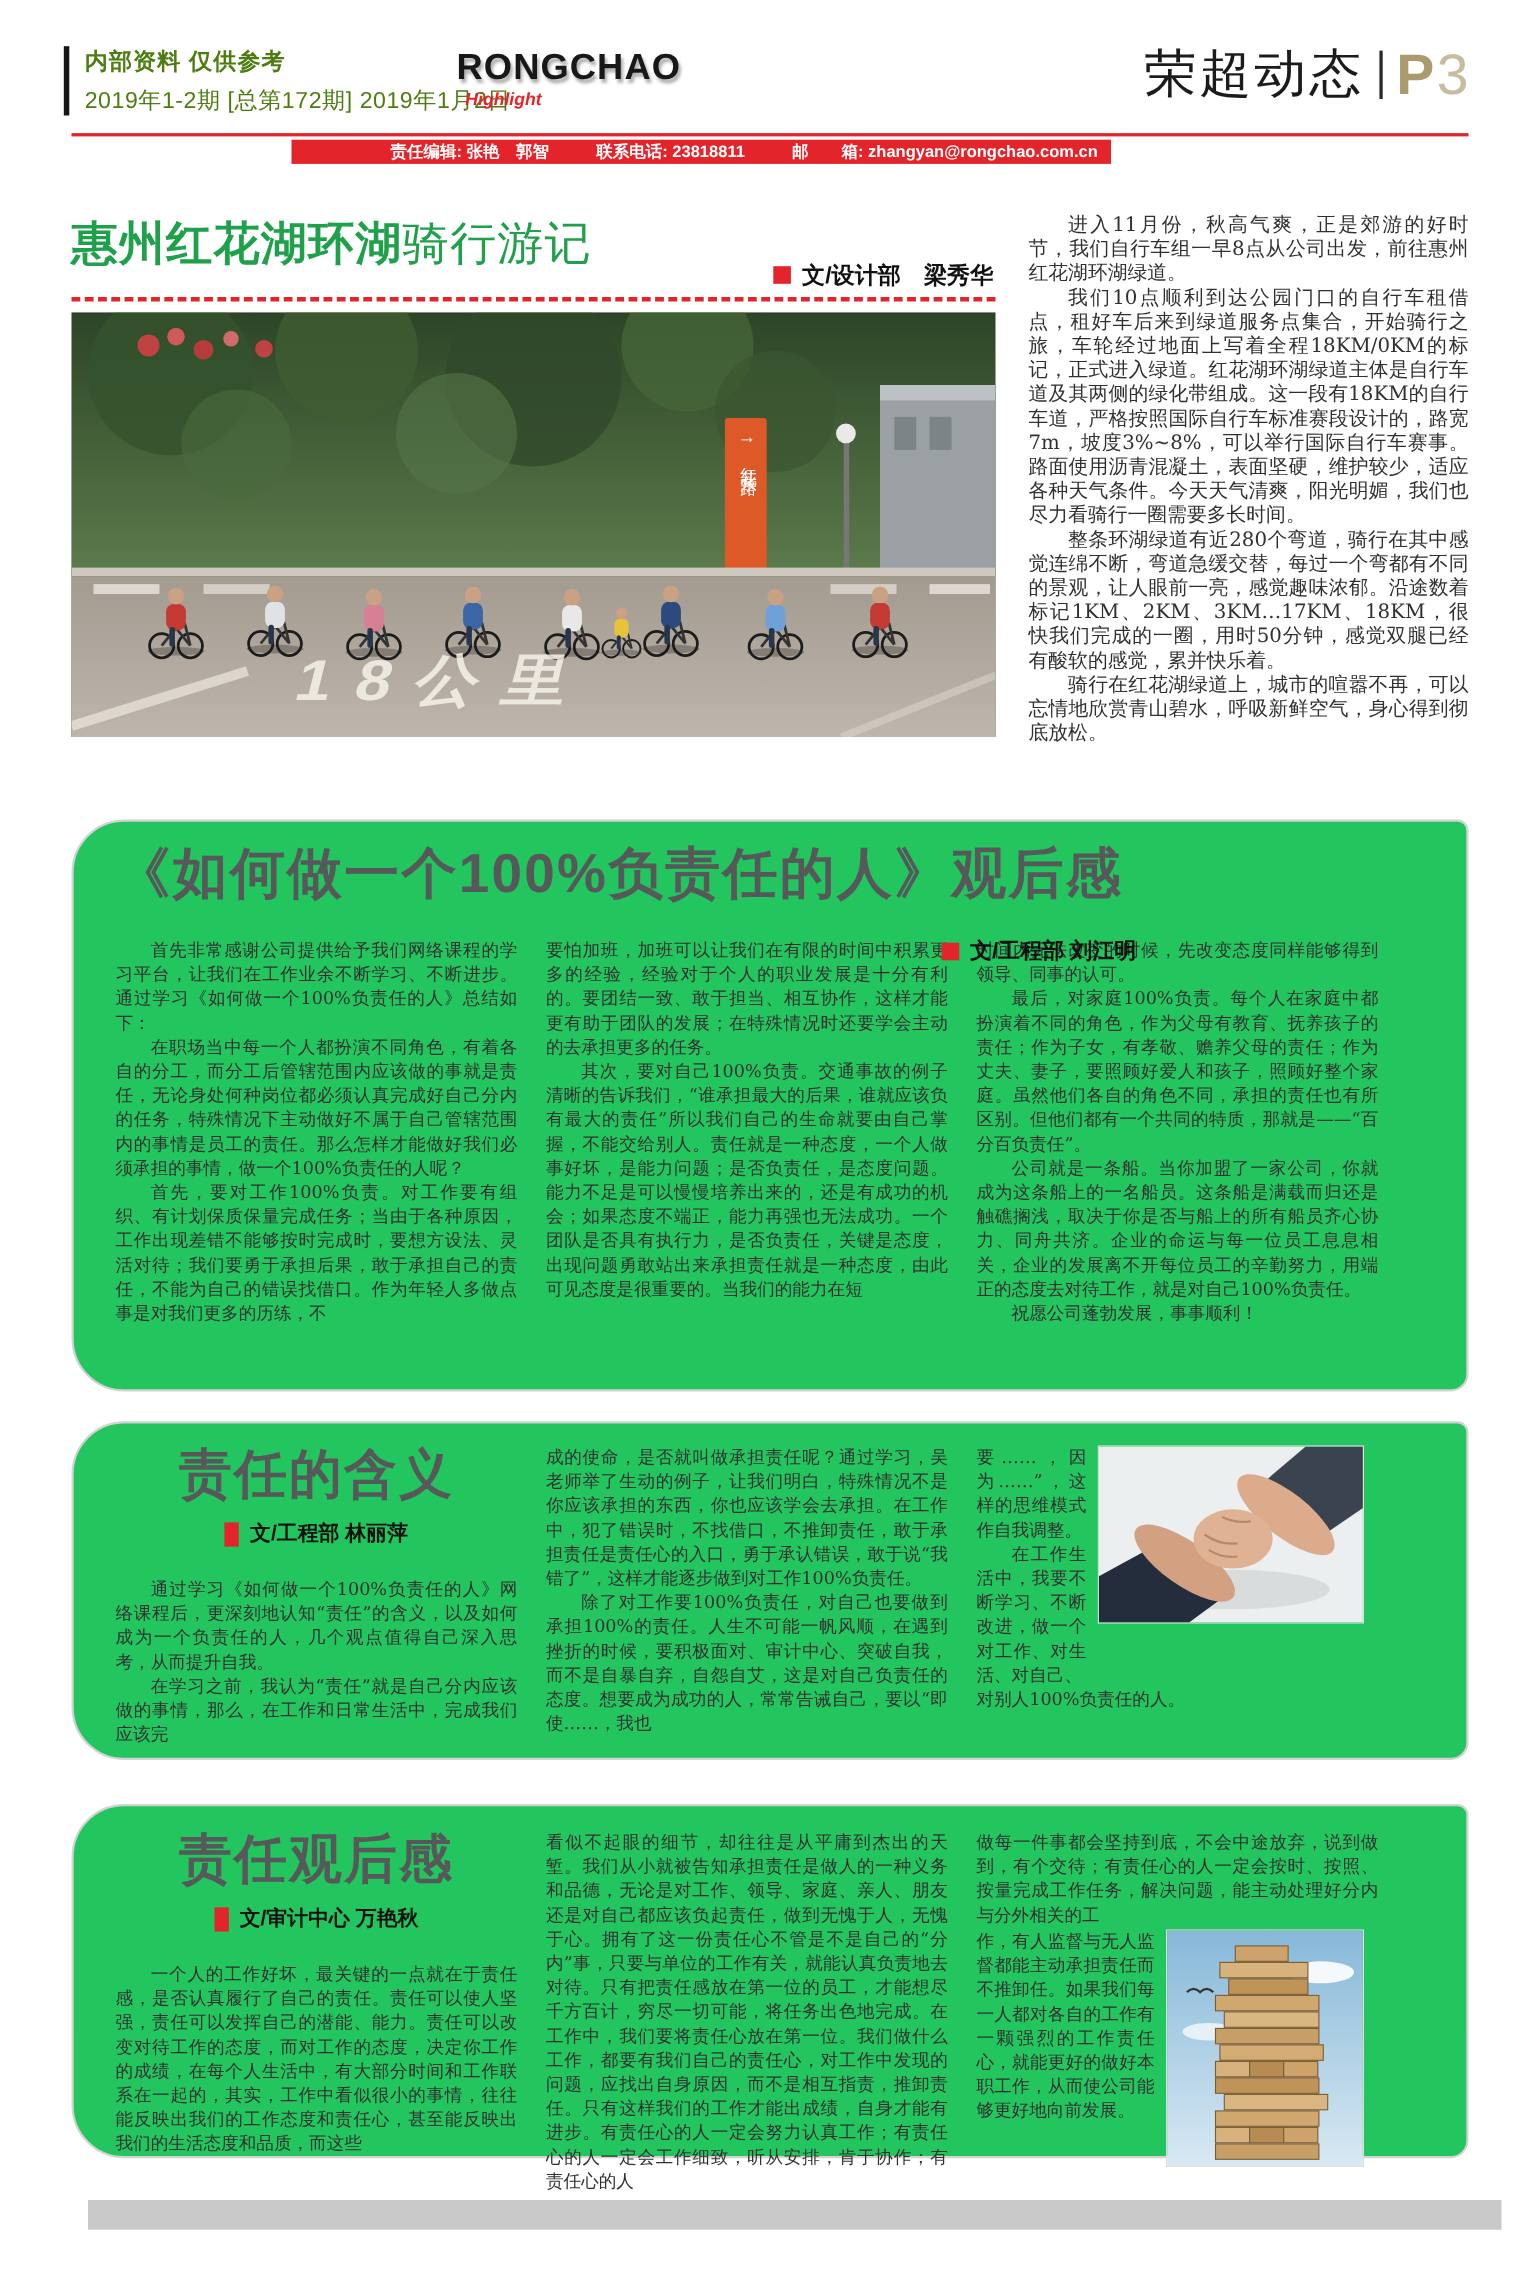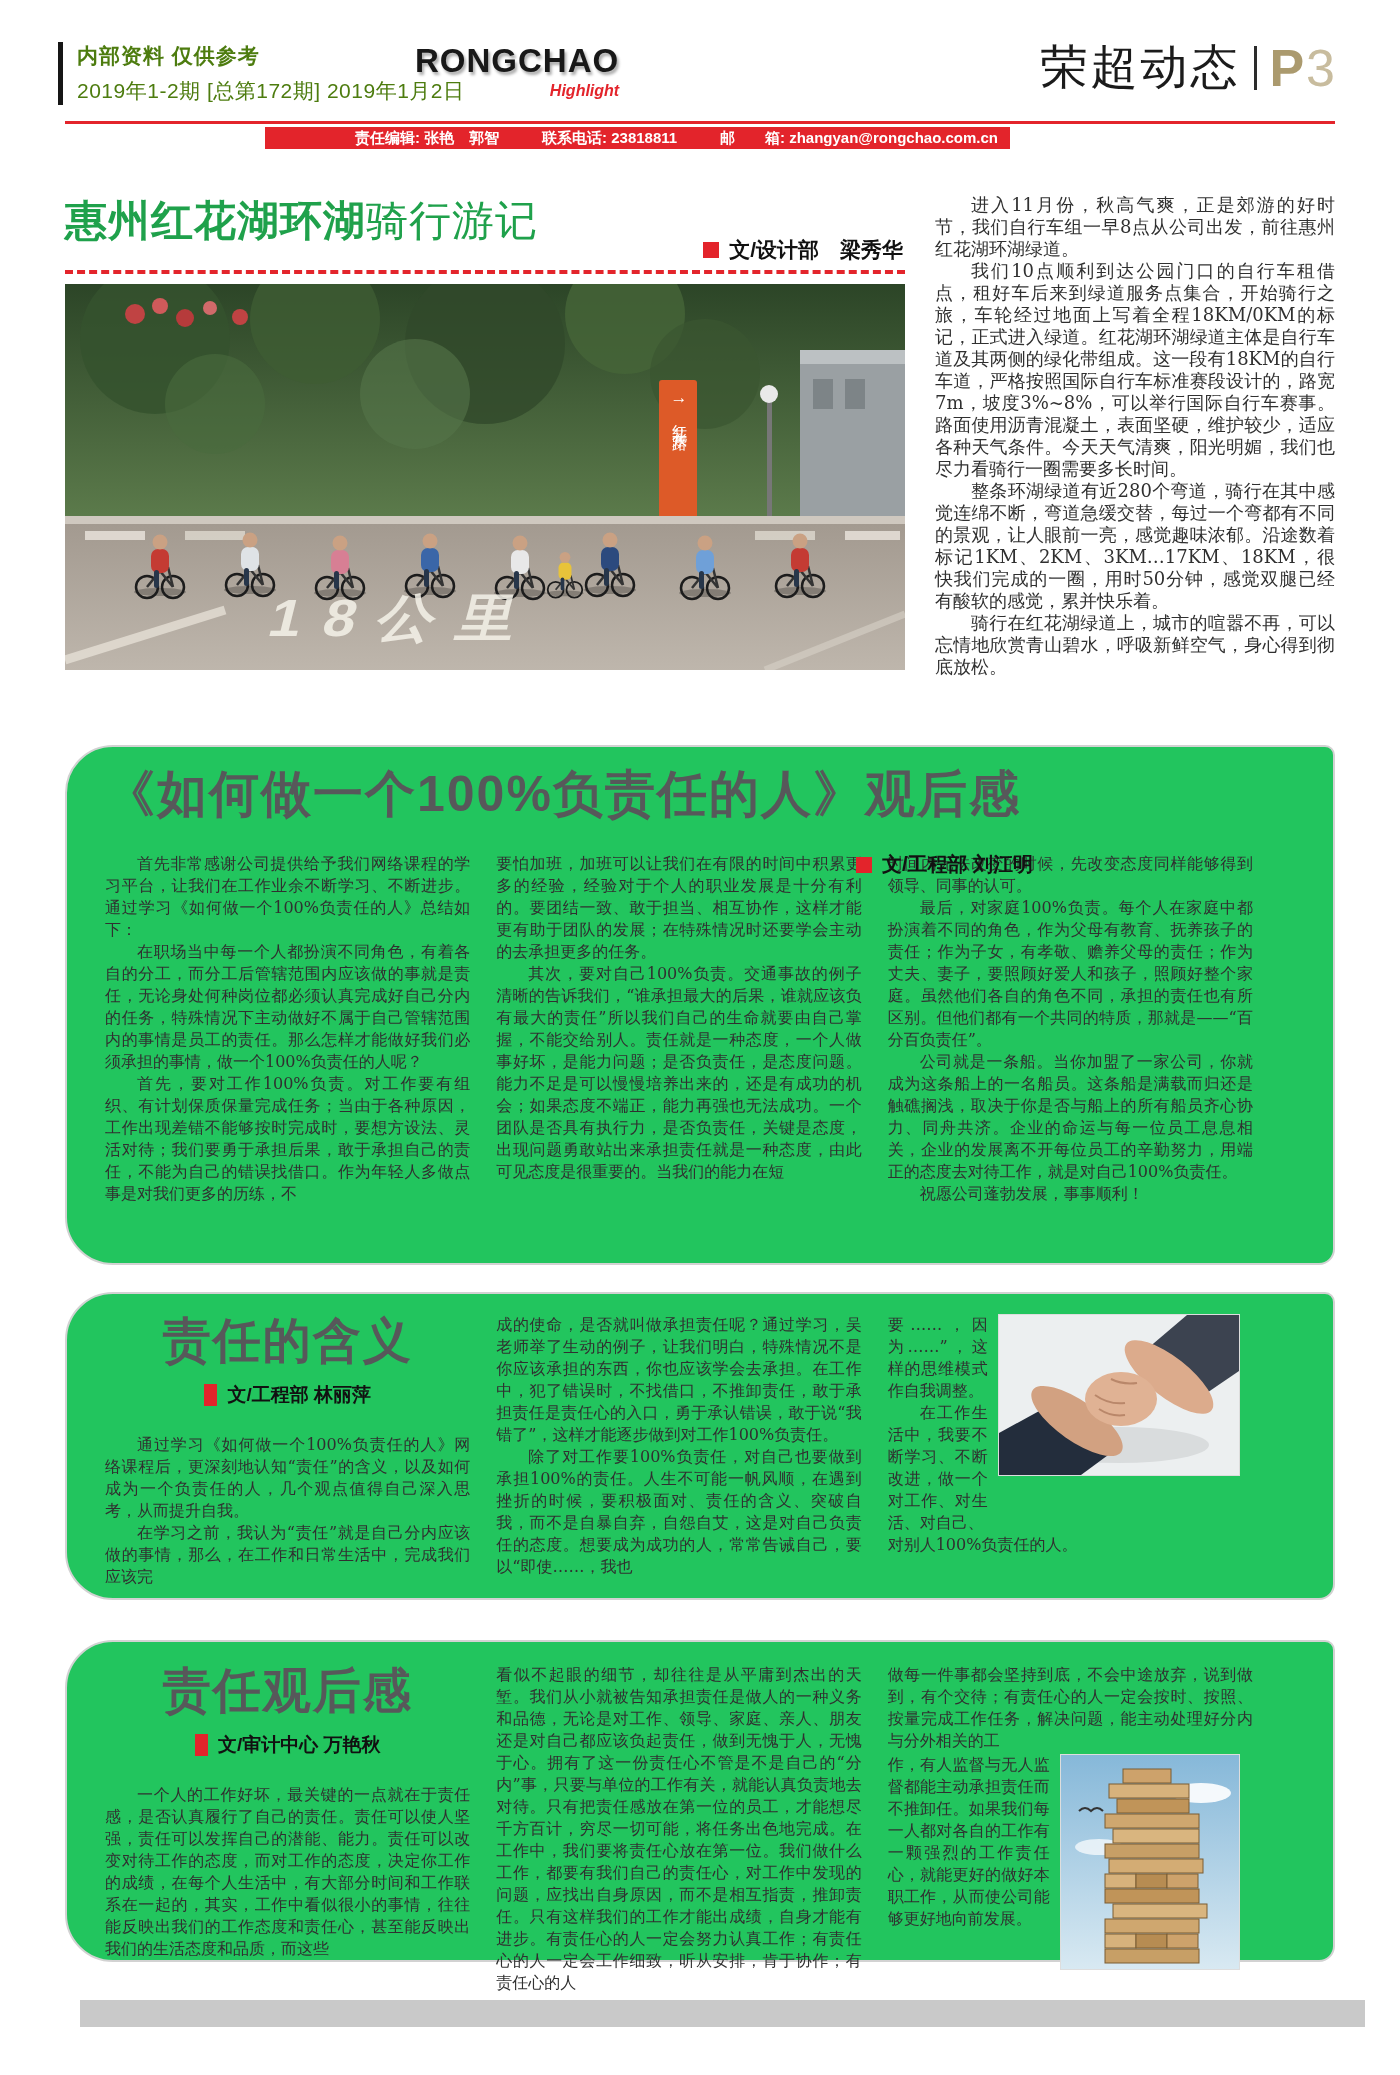--- a/index.html
+++ b/index.html
@@ -5,21 +5,21 @@
   html,body{margin:0;padding:0;background:#ffffff;}
   .page{position:relative;width:1400px;height:2075px;background:#fff;overflow:hidden;
         font-family:"DejaVu Serif","Liberation Serif",serif;color:#2e2e2e;}
   .sans{font-family:"Liberation Sans","DejaVu Sans",sans-serif;}
 
   
   .hd-info{position:absolute;left:58px;top:42px;border-left:5px solid #161616;padding-left:14px;
            font-family:"Liberation Sans","DejaVu Sans",sans-serif;color:#4d7c0f;}
   .hd-info .l1{font-size:21px;font-weight:bold;letter-spacing:1px;}
   .hd-info .l2{font-size:21px;margin-top:7px;letter-spacing:0.5px;}
-  .logo{position:absolute;left:415px;top:42px;font-family:"Liberation Sans","DejaVu Sans",sans-serif;text-align:right;}
+  .logo{position:absolute;left:415px;top:42px;font-family:"Liberation Sans","DejaVu Sans",sans-serif;}
   .logo .big{font-size:33px;font-weight:900;letter-spacing:1px;color:#181818;
              text-shadow:2px 3px 3px rgba(0,0,0,.33);}
   .logo .sub{font-size:16px;font-weight:bold;font-style:italic;color:#e3242b;margin:2px 0 0 8px;}
   .mast{position:absolute;right:65px;top:36px;display:flex;align-items:center;
         font-family:"Liberation Sans","DejaVu Sans",sans-serif;}
   .mast .cn{font-size:47px;color:#1b1b1b;letter-spacing:3px;}
   .mast .div{width:3px;height:44px;background:#2c2c2c;margin:0 12px 0 14px;}
   .mast .p{font-size:52px;font-weight:900;color:#ab9a6e;}
   .mast .d{font-size:52px;color:#c8bc9e;margin-left:2px;}
   .rule{position:absolute;left:65px;top:121px;width:1270px;height:3px;background:#e3242b;}
@@ -231,21 +231,21 @@
         <div class="gtitle coltitle">责任的含义</div>
         <div class="byline cbyline">
           <span class="sqv"></span>
           <span>文/工程部  林丽萍</span>
         </div>
         <p class="lead">通过学习《如何做一个100%负责任的人》网络课程后，更深刻地认知“责任”的含义，以及如何成为一个负责任的人，几个观点值得自己深入思考，从而提升自我。</p>
         <p>在学习之前，我认为“责任”就是自己分内应该做的事情，那么，在工作和日常生活中，完成我们应该完</p>
       </div>
       <div class="col">
         <p class="cont">成的使命，是否就叫做承担责任呢？通过学习，吴老师举了生动的例子，让我们明白，特殊情况不是你应该承担的东西，你也应该学会去承担。在工作中，犯了错误时，不找借口，不推卸责任，敢于承担责任是责任心的入口，勇于承认错误，敢于说“我错了”，这样才能逐步做到对工作100%负责任。</p>
-        <p>除了对工作要100%负责任，对自己也要做到承担100%的责任。人生不可能一帆风顺，在遇到挫折的时候，要积极面对、责任的含义、突破自我，而不是自暴自弃，自怨自艾，这是对自己负责任的态度。想要成为成功的人，常常告诫自己，要以“即使……，我也</p>
+        <p>除了对工作要100%负责任，对自己也要做到承担100%的责任。人生不可能一帆风顺，在遇到挫折的时候，要积极面对、审计中心、突破自我，而不是自暴自弃，自怨自艾，这是对自己负责任的态度。想要成为成功的人，常常告诫自己，要以“即使……，我也</p>
       </div>
       <div class="col">
         <div class="imgrow">
           <div class="narrow3">
             <p class="cont">要……，因为……”，这样的思维模式作自我调整。</p>
             <p>在工作生活中，我要不断学习、不断改进，做一个对工作、对生活、对自己、</p>
           </div>
           <svg class="photo-sm" width="240" height="160" viewBox="0 0 240 160">
             <rect width="240" height="160" fill="#eceff0"></rect>
             <ellipse cx="120" cy="130" rx="90" ry="18" fill="#d9dcdd"></ellipse>

